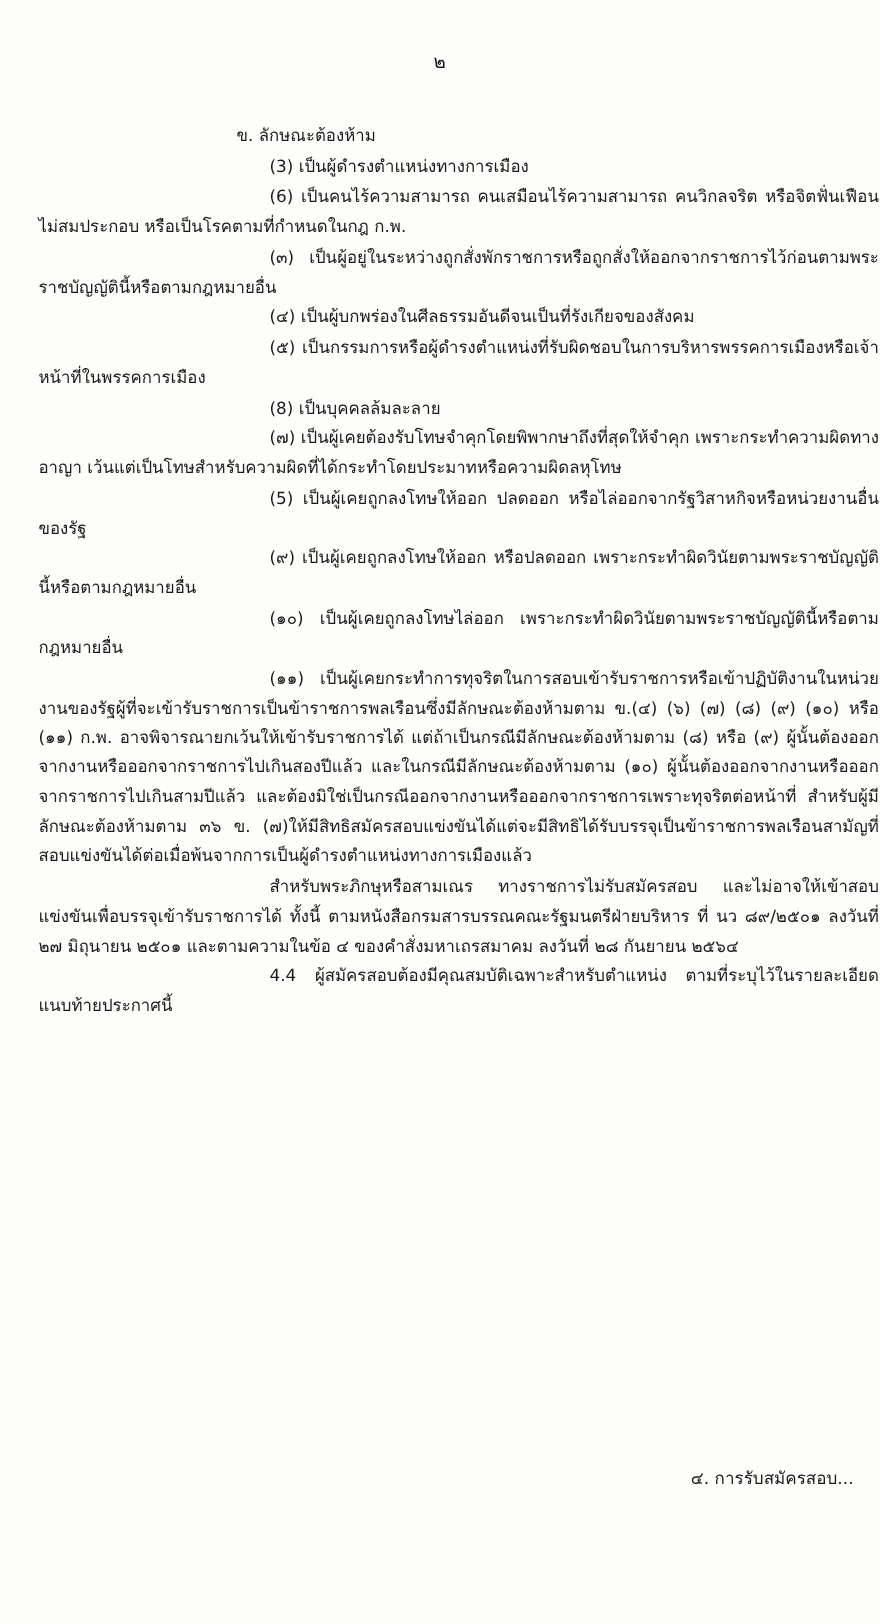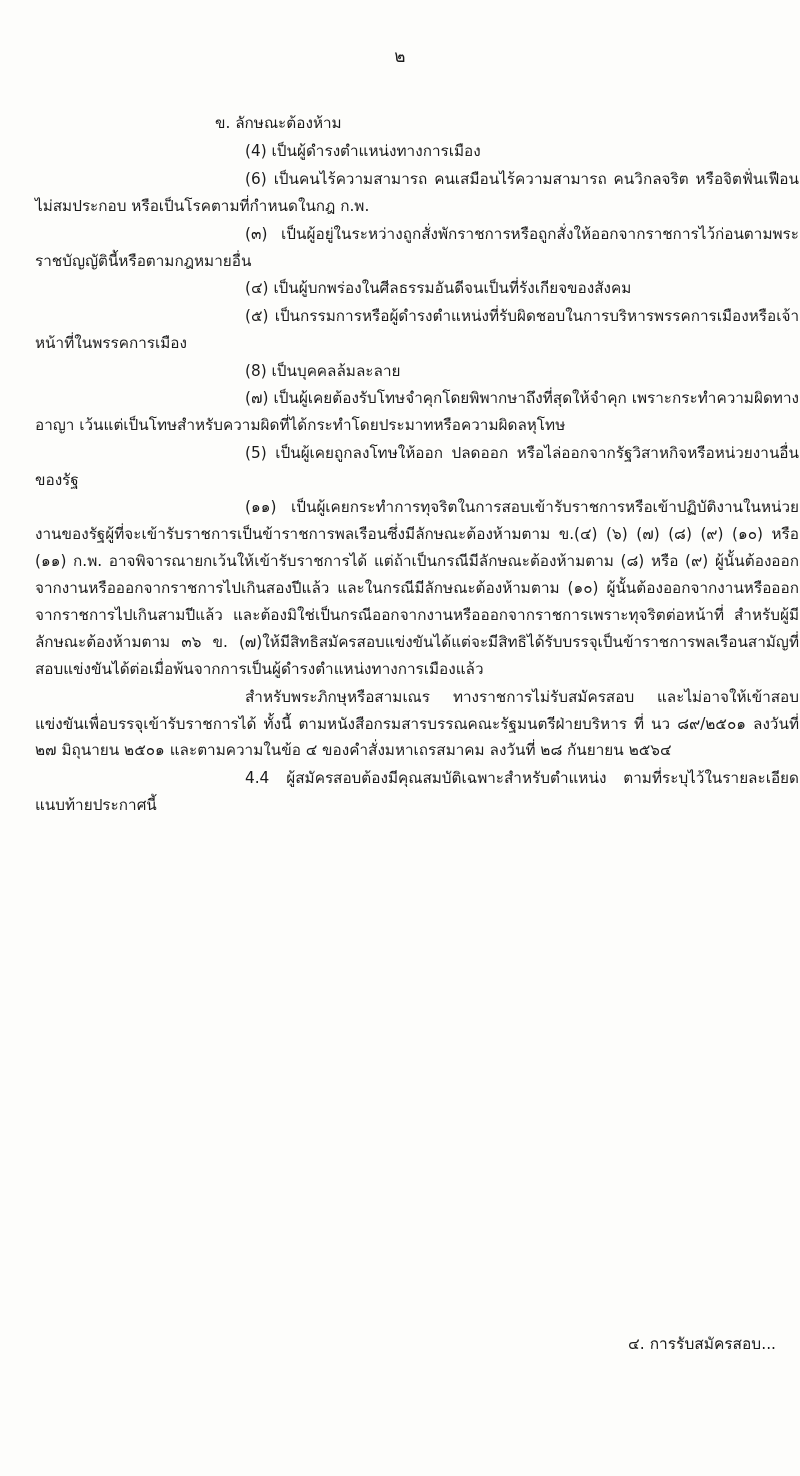--- a/index.html
+++ b/index.html
@@ -71,21 +71,21 @@
 
 <div class="page">
 
   <div class="page-number">๒</div>
 
   <div class="body-text">
 
     <p class="ind-1">ข. ลักษณะต้องห้าม</p>
 
     <p class="blk para-justify">
-      <span class="first">(4) เป็นผู้ดำรงตำแหน่งทางการเมือง</span>
+      <span class="first">(3) เป็นผู้ดำรงตำแหน่งทางการเมือง</span>
     </p>
 
     <p class="blk para-justify">
       <span class="first">(6) เป็นคนไร้ความสามารถ คนเสมือนไร้ความสามารถ คนวิกลจริต หรือจิตฟั่นเฟือนไม่สมประกอบ หรือเป็นโรคตามที่กำหนดในกฎ ก.พ.</span>
     </p>
 
     <p class="blk para-justify">
       <span class="first">(๓) เป็นผู้อยู่ในระหว่างถูกสั่งพักราชการหรือถูกสั่งให้ออกจากราชการไว้ก่อนตามพระราชบัญญัตินี้หรือตามกฎหมายอื่น</span>
     </p>
 
@@ -102,21 +102,27 @@
     </p>
 
     <p class="blk para-justify">
       <span class="first">(๗) เป็นผู้เคยต้องรับโทษจำคุกโดยพิพากษาถึงที่สุดให้จำคุก เพราะกระทำความผิดทางอาญา เว้นแต่เป็นโทษสำหรับความผิดที่ได้กระทำโดยประมาทหรือความผิดลหุโทษ</span>
     </p>
 
     <p class="blk para-justify">
       <span class="first">(5) เป็นผู้เคยถูกลงโทษให้ออก ปลดออก หรือไล่ออกจากรัฐวิสาหกิจหรือหน่วยงานอื่นของรัฐ</span>
     </p>
 
+    <p class="blk para-justify">
+      <span class="first">(๙) เป็นผู้เคยถูกลงโทษให้ออก หรือปลดออก เพราะกระทำผิดวินัยตามพระราชบัญญัตินี้หรือตามกฎหมายอื่น</span>
+    </p>
 
+    <p class="blk para-justify">
+      <span class="first">(๑๐) เป็นผู้เคยถูกลงโทษไล่ออก เพราะกระทำผิดวินัยตามพระราชบัญญัตินี้หรือตามกฎหมายอื่น</span>
+    </p>
 
     <p class="blk para-justify">
       <span class="first">(๑๑) เป็นผู้เคยกระทำการทุจริตในการสอบเข้ารับราชการหรือเข้าปฏิบัติงานในหน่วยงานของรัฐผู้ที่จะเข้ารับราชการเป็นข้าราชการพลเรือนซึ่งมีลักษณะต้องห้ามตาม ข.(๔) (๖) (๗) (๘) (๙) (๑๐) หรือ (๑๑) ก.พ. อาจพิจารณายกเว้นให้เข้ารับราชการได้ แต่ถ้าเป็นกรณีมีลักษณะต้องห้ามตาม (๘) หรือ (๙) ผู้นั้นต้องออกจากงานหรือออกจากราชการไปเกินสองปีแล้ว และในกรณีมีลักษณะต้องห้ามตาม (๑๐) ผู้นั้นต้องออกจากงานหรือออกจากราชการไปเกินสามปีแล้ว และต้องมิใช่เป็นกรณีออกจากงานหรือออกจากราชการเพราะทุจริตต่อหน้าที่ สำหรับผู้มีลักษณะต้องห้ามตาม ๓๖ ข. (๗)ให้มีสิทธิสมัครสอบแข่งขันได้แต่จะมีสิทธิได้รับบรรจุเป็นข้าราชการพลเรือนสามัญที่สอบแข่งขันได้ต่อเมื่อพ้นจากการเป็นผู้ดำรงตำแหน่งทางการเมืองแล้ว</span>
     </p>
 
     <p class="blk para-justify">
       <span class="first">สำหรับพระภิกษุหรือสามเณร ทางราชการไม่รับสมัครสอบ และไม่อาจให้เข้าสอบแข่งขันเพื่อบรรจุเข้ารับราชการได้ ทั้งนี้ ตามหนังสือกรมสารบรรณคณะรัฐมนตรีฝ่ายบริหาร ที่ นว ๘๙/๒๕๐๑ ลงวันที่ ๒๗ มิถุนายน ๒๕๐๑ และตามความในข้อ ๔ ของคำสั่งมหาเถรสมาคม ลงวันที่ ๒๘ กันยายน ๒๕๖๔</span>
     </p>
 
     <p class="blk para-justify">

